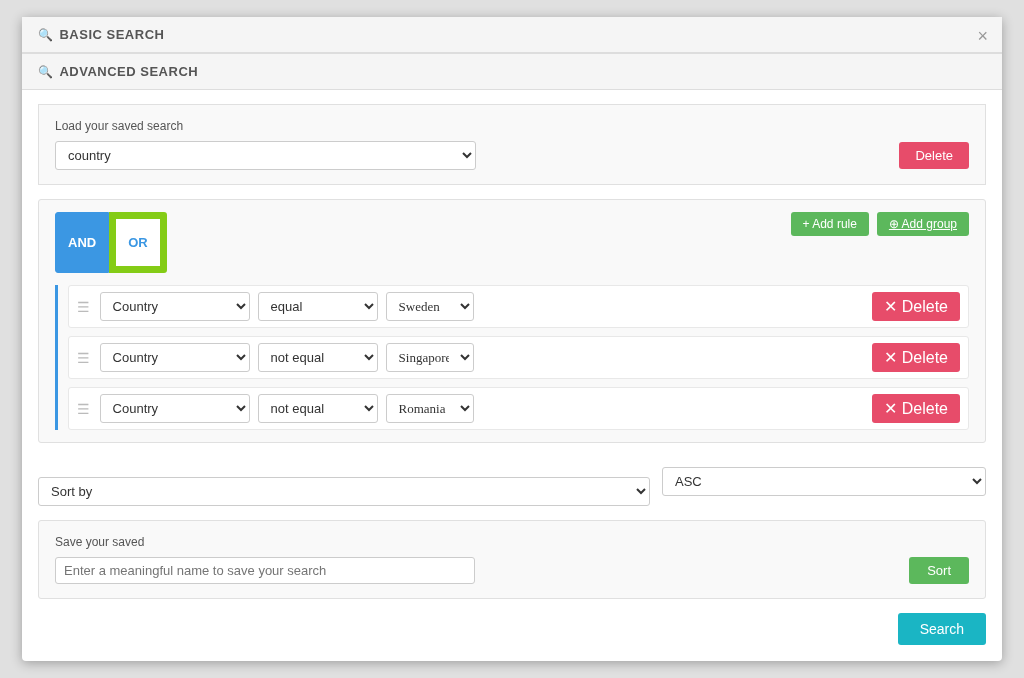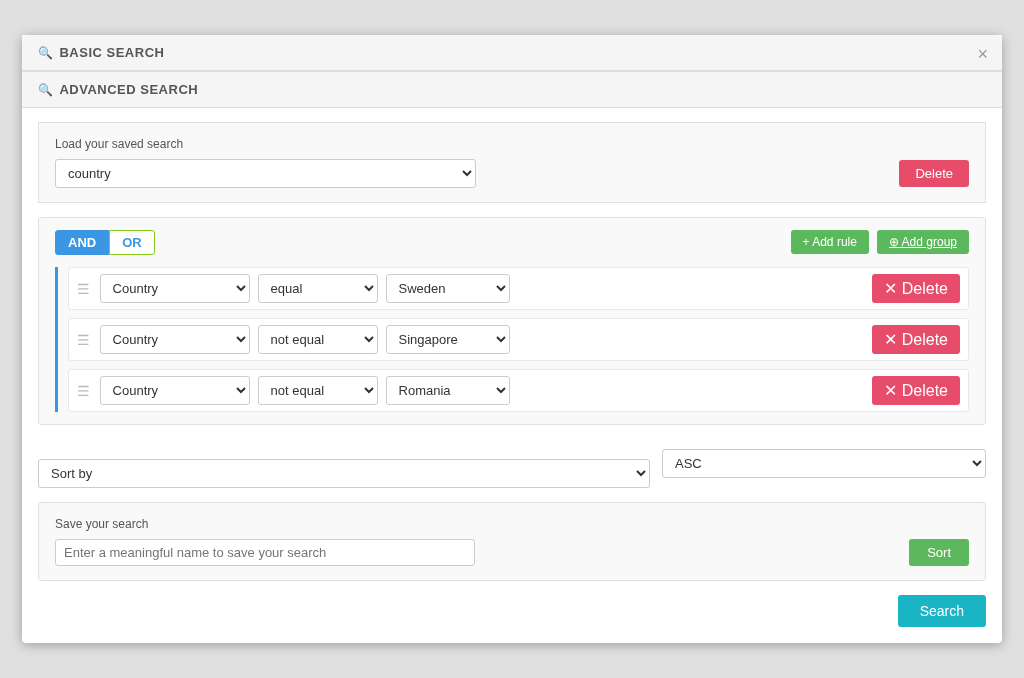--- a/index.html
+++ b/index.html
@@ -116,23 +116,23 @@
       border: 1px solid #3b97e3;
       border-radius: 3px 0 0 3px;
       padding: 4px 12px;
       cursor: pointer;
       font-size: 13px;
       font-weight: bold;
     }
     .btn-or {
       background: #fff;
       color: #3b97e3;
-      border: 1px solid #84cc16;
+      border: 7px solid #84cc16;
       border-radius: 0 3px 3px 0;
-      padding: 4px 12px;
+      padding: 16px 12px;
       cursor: pointer;
       font-size: 13px;
       font-weight: bold;
     }
     .add-buttons {
       display: flex;
       gap: 8px;
     }
     .btn-add-rule {
       background: #5cb85c;
@@ -175,21 +175,22 @@
       cursor: grab;
       margin-right: 2px;
     }
     .rule-select-field {
       width: 150px;
     }
     .rule-select-op {
       width: 120px;
     }
     .rule-select-val {
-      width: 124px;
+      width: 88px;
+      font-family: Liberation Serif, serif;
     }
     .rule-spacer {
       flex: 1;
     }
     .btn-delete-rule {
       background: #e74c6a;
       color: #fff;
       border: none;
       border-radius: 3px;
       padding: 5px 12px;
@@ -355,21 +356,21 @@
     <select class="sort-select">
       <option>Sort by</option>
     </select>
     <select class="order-select">
       <option selected="">ASC</option>
       <option>DESC</option>
     </select>
   </div>
 
   <div class="save-section">
-    <span class="label-text">Save your search</span>
+    <span class="label-text">Save your saved</span>
     <div class="save-row">
       <input type="text" class="save-input" placeholder="Enter a meaningful name to save your search" style="">
       <div style="flex:1;"></div>
       <button class="btn-save">Sort</button>
     </div>
   </div>
 
   <div class="footer-row">
     <button class="btn-search">Search</button>
   </div>

